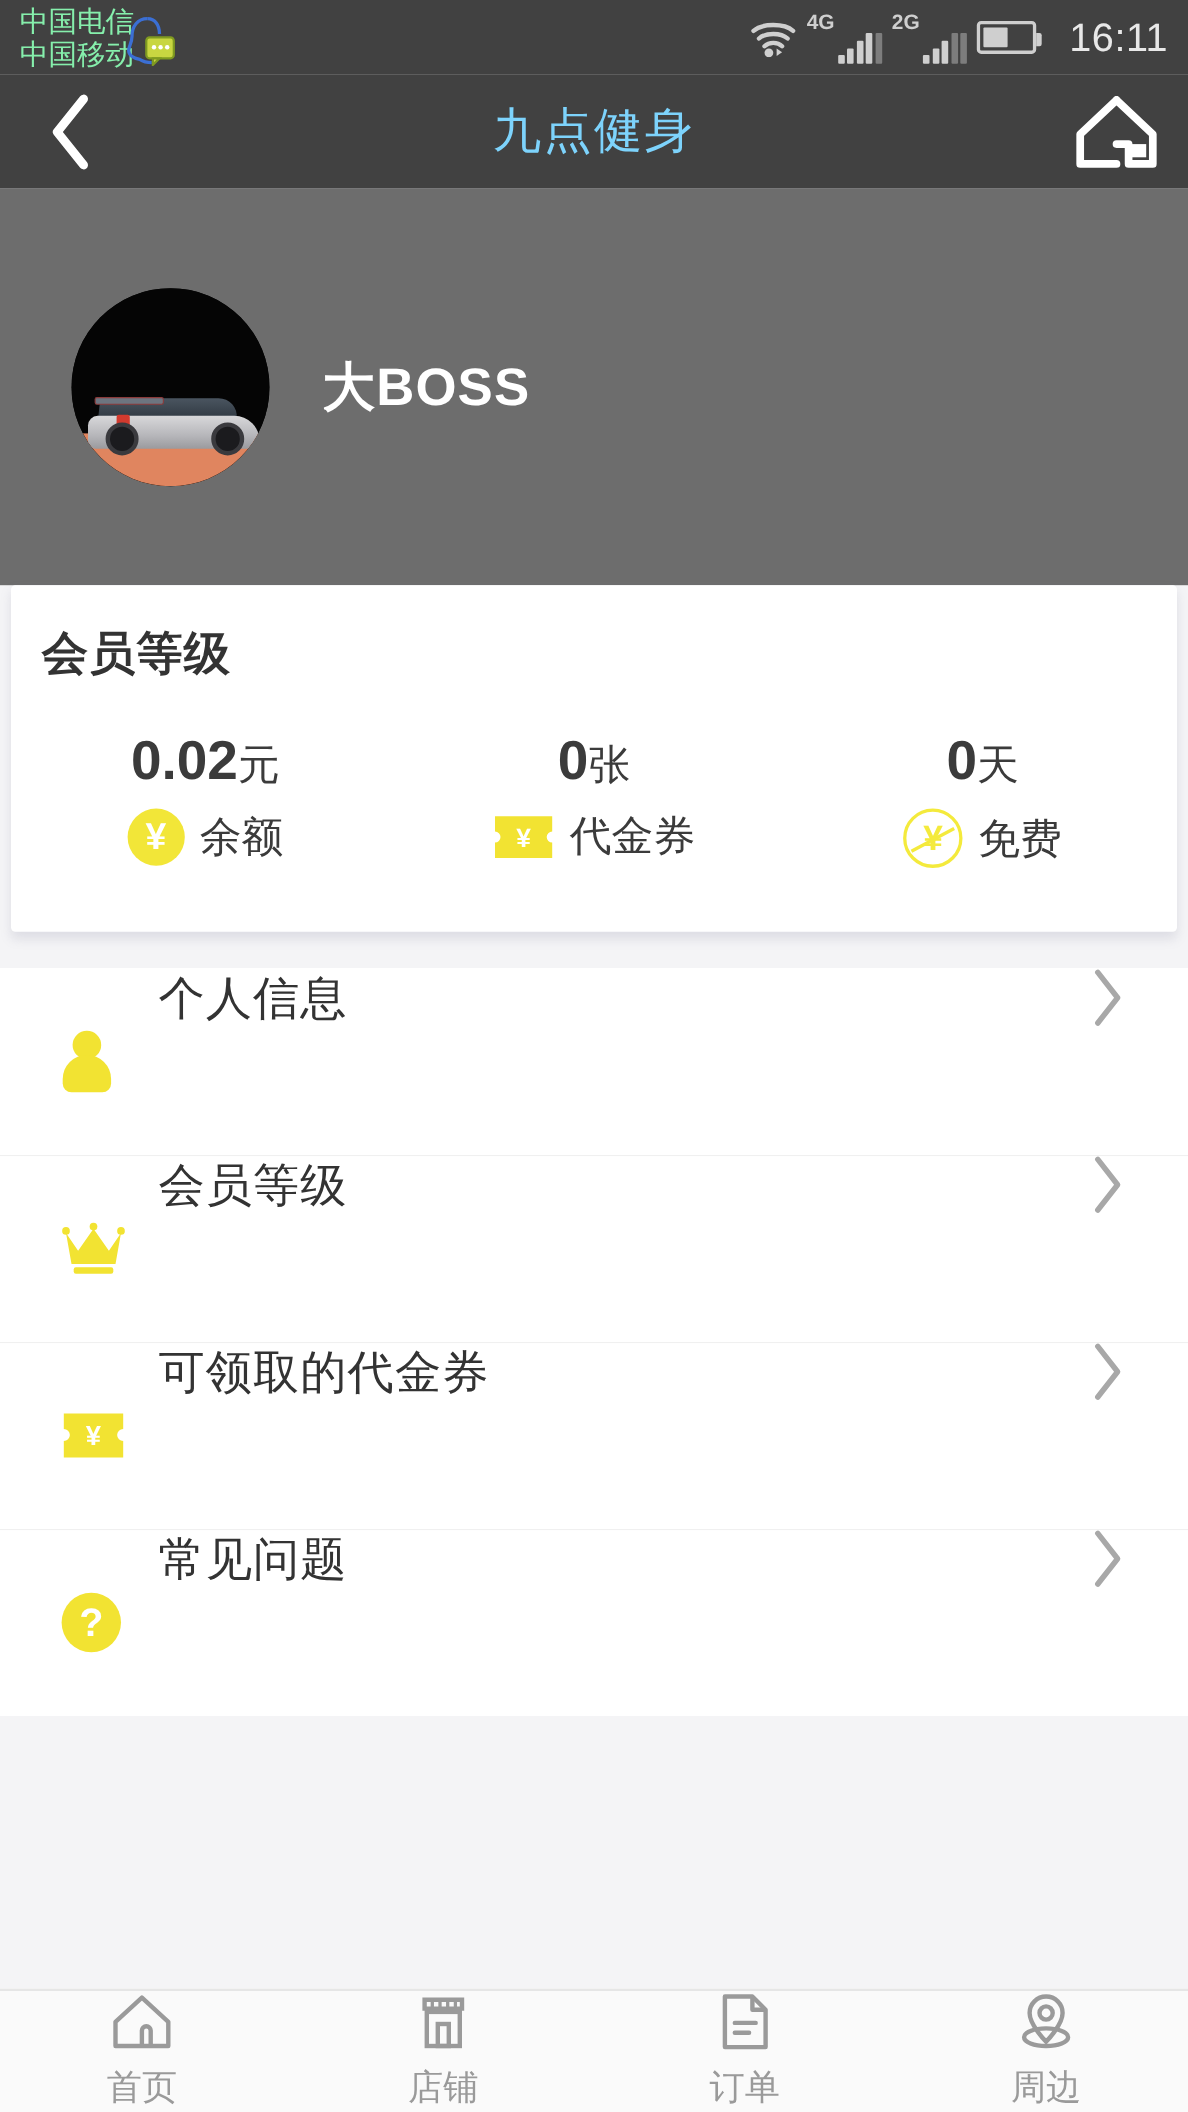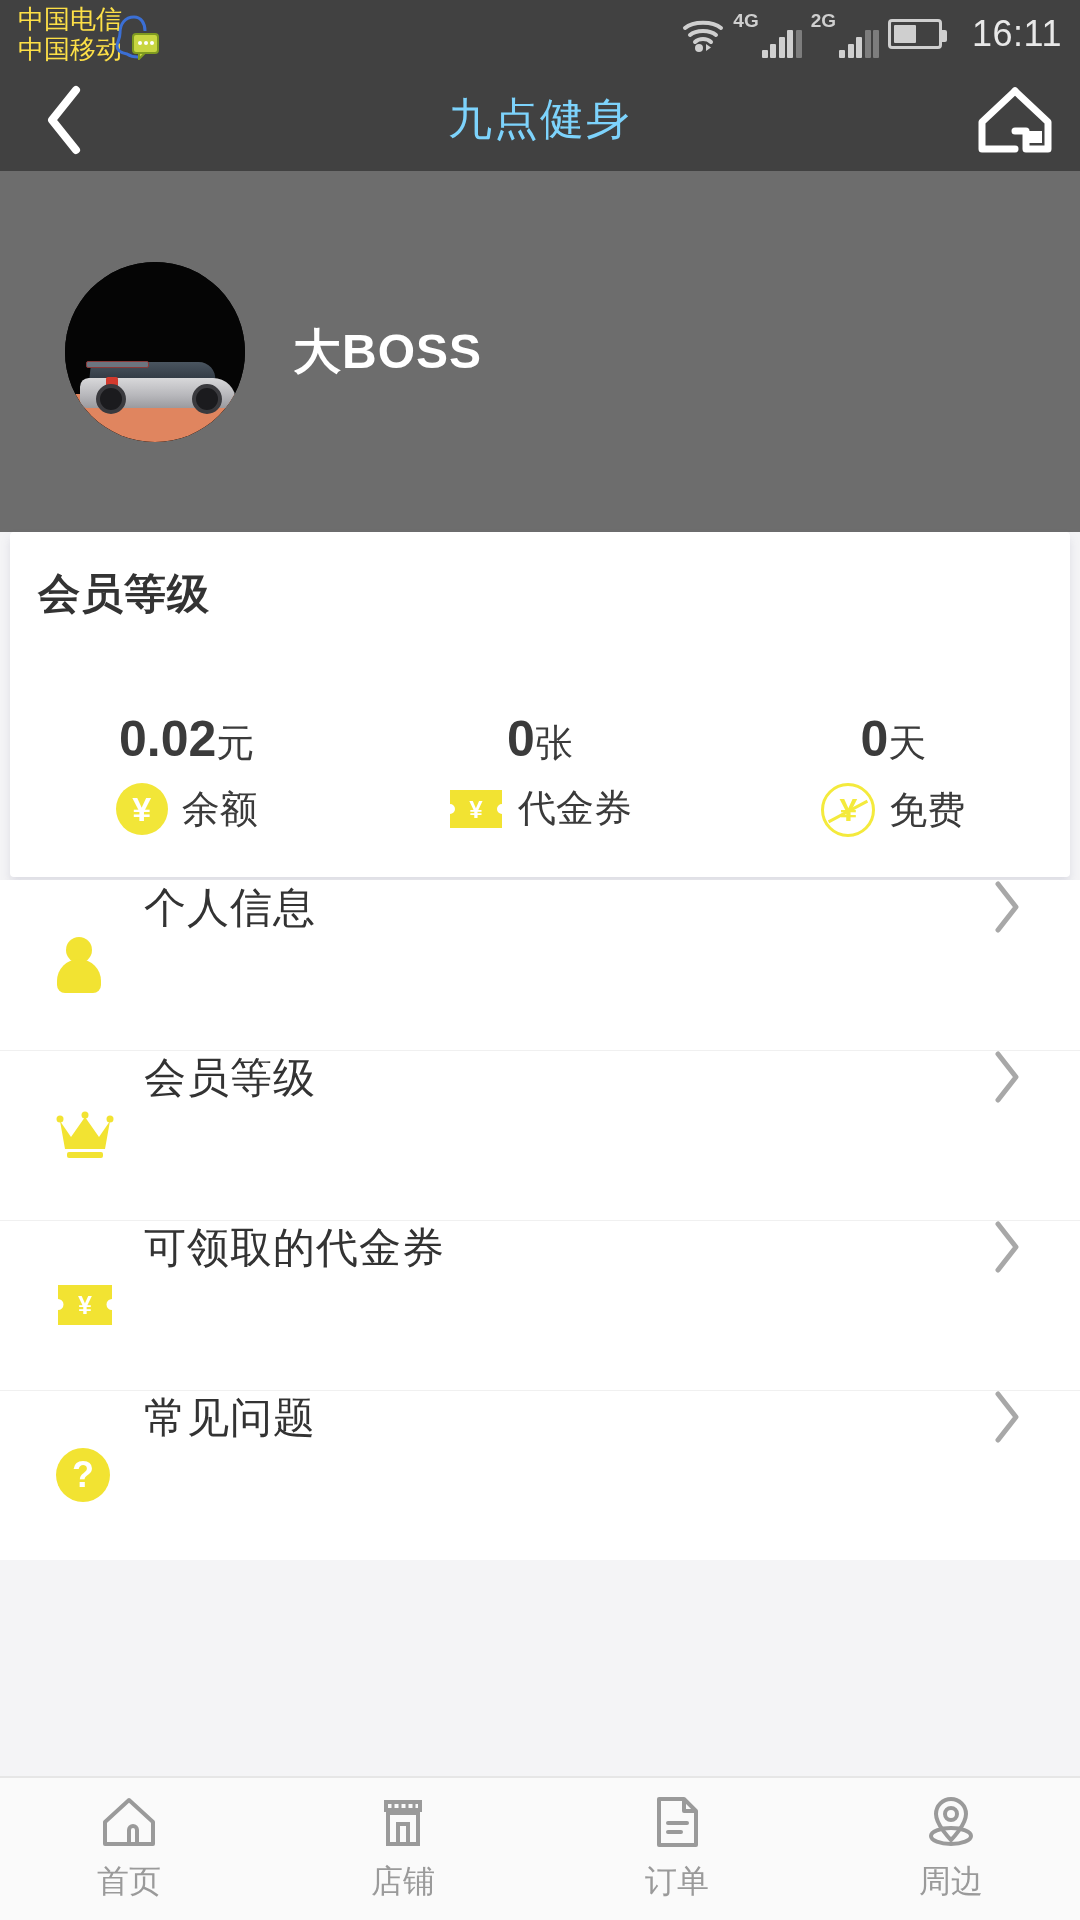--- a/index.html
+++ b/index.html
@@ -11,21 +11,21 @@
   }
   #app { position:relative; width:1080px; height:1920px; background:#f4f4f6; }
 
   
   .statusbar {
     position:absolute; top:0; left:0; width:1080px; height:68px;
     background:#414141; color:#cfcfcf;
   }
   .carrier {
     position:absolute; left:18px; top:4px;
-    font-size:26px; line-height:30px; color:#fde047;
+    font-size:26px; line-height:30px; color:#86efac;
   }
   .qq-icon { position:absolute; left:108px; top:14px; width:52px; height:46px; }
   .status-right {
     position:absolute; right:18px; top:0; height:68px;
     display:flex; align-items:center; gap:9px;
   }
   .wifi-ic { width:42px; height:36px; }
   .sig-group { display:flex; align-items:flex-end; gap:3px; }
   .sig-label { font-size:19px; color:#cfcfcf; line-height:1; margin-bottom:28px; font-weight:bold;}
   .bars { display:flex; align-items:flex-end; gap:2.5px; height:30px; }
@@ -67,21 +67,21 @@
   .profile-name { margin-left:48px; color:#fff; font-size:48px; font-weight:bold; letter-spacing:1px; }
 
   
   .wallet-wrap { position:absolute; top:532px; left:0; width:1080px; }
   .wallet {
     margin:0 10px; background:#fff; border-radius:4px;
     box-shadow:0 6px 10px rgba(120,120,150,0.18);
     padding:34px 0 40px 0; min-height:315px;
   }
   .wallet-title { font-size:42px; font-weight:bold; color:#333; margin-left:28px; letter-spacing:1px;}
-  .wallet-stats { display:flex; margin-top:88px; }
+  .wallet-stats { display:flex; margin-top:40px; }
   .stat { flex:1; display:flex; flex-direction:column; align-items:center; }
   .stat-num { font-size:46px; color:#3b3b3b; letter-spacing:0px; white-space:nowrap;}
   .stat-num b { font-weight:bold; font-size:50px; }
   .stat-num span { font-size:38px; font-weight:normal; }
   .stat-row { display:flex; align-items:center; margin-top:14px; gap:14px; }
   .stat-label { font-size:38px; color:#3b3b3b; }
 
   .ic-coin { width:52px; height:52px; border-radius:50%; background:#f2e638;
              display:flex;align-items:center;justify-content:center;
              color:#fff; font-size:34px; font-weight:bold; }
@@ -108,21 +108,21 @@
   .ic-person i { position:absolute; left:50%; transform:translateX(-50%); background:#f2e332; }
   .ic-person .head { top:0; width:26px; height:26px; border-radius:50%; }
   .ic-person .body { bottom:0; width:44px; height:34px; border-radius:22px 22px 8px 8px; }
   .ic-crown { width:58px; height:48px; position:relative; }
   .ic-q { width:54px; height:54px; border-radius:50%; background:#f2e332;
           display:flex; align-items:center; justify-content:center;
           color:#fff; font-size:36px; font-weight:bold; }
 
   
   .tabbar {
-    position:absolute; bottom:0; left:0; width:1080px; height:144px;
+    position:absolute; bottom:0; left:0; width:1080px; height:112px;
     background:#fafafa; border-top:2px solid #e6e6e6; display:flex;gap:16px;
   }
   .tab { flex:1; display:flex; flex-direction:column; align-items:center; justify-content:center; gap:10px; }
   .tab-label { font-size:32px; color:#9a9a9a; }
   .tab.active .tab-label { color:#e8412f; }
   .tab-ic { height:56px; display:flex; align-items:center; justify-content:center; }
 </style>
 </head>
 <body>
 

